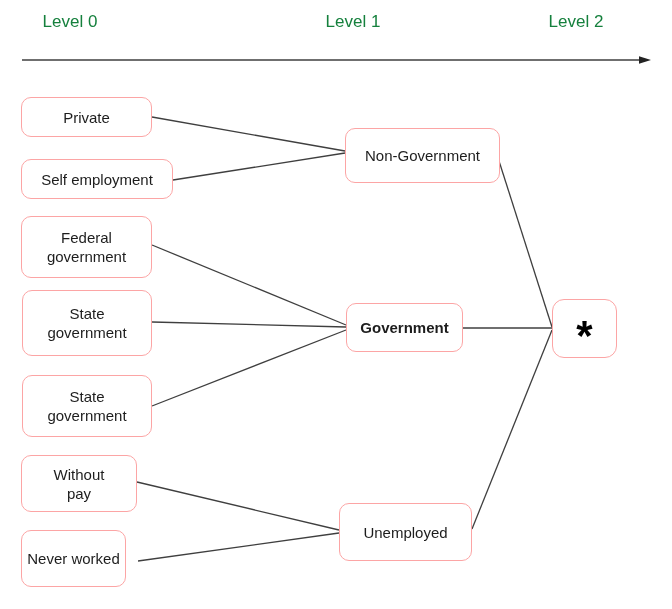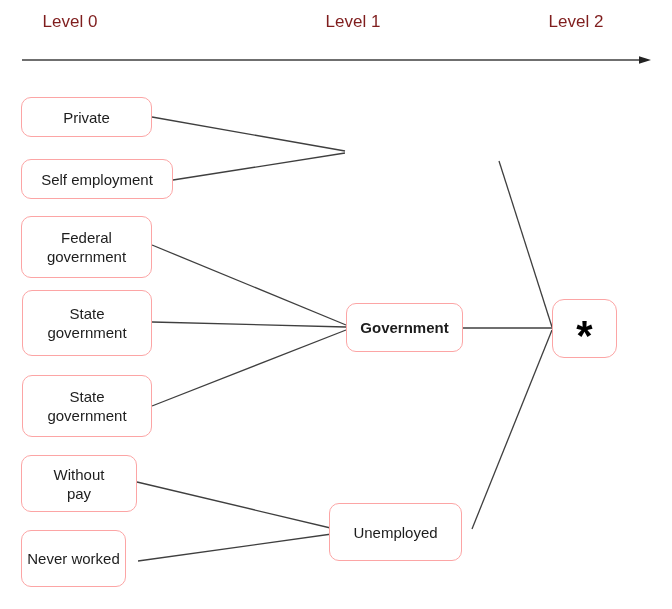--- a/index.html
+++ b/index.html
@@ -12,21 +12,21 @@
     height: 609px;
     background: #ffffff;
     overflow: hidden;
   }
 
   .lvl-header {
     position: absolute;
     top: 12px;
     transform: translateX(-50%);
     font-size: 17px;
-    color: #7f1d1d;
+    color: #15803d;
     white-space: nowrap;
   }
 
   .edges-layer {
     position: absolute;
     left: 0;
     top: 0;
     width: 672px;
     height: 609px;
   }
@@ -98,24 +98,27 @@
   <div class="node" style="left:22px; top:375px; width:130px; height:62px; padding:17px 15px;">
     <span>State government</span>
   </div>
   <div class="node" style="left:21px; top:455px; width:116px; height:57px; padding:0 19px;">
     <span>Without pay</span>
   </div>
   <div class="node" style="left:21px; top:530px; width:105px; height:57px; padding:0 4px;">
     <span>Never worked</span>
   </div>
 
+  <div class="node" style="left:345px; top:128px; width:155px; height:55px; padding:0 8px;">
+    <span>Non-Government</span>
+  </div>
   <div class="node" style="left:346px; top:303px; width:117px; height:49px; padding:0 6px;font-weight:bold;">
     <span>Government</span>
   </div>
-  <div class="node" style="left:329px; top:503px; width:133px; height:58px; padding:0 8px;">
+  <div class="node" style="left:339px; top:503px; width:133px; height:58px; padding:0 8px;">
     <span>Unemployed</span>
   </div>
 
   <div class="node node-star" style="left:552px; top:299px; width:65px; height:59px;">
     <span class="star-glyph">*</span>
   </div>
 
 </div>
 
 </body></html>

